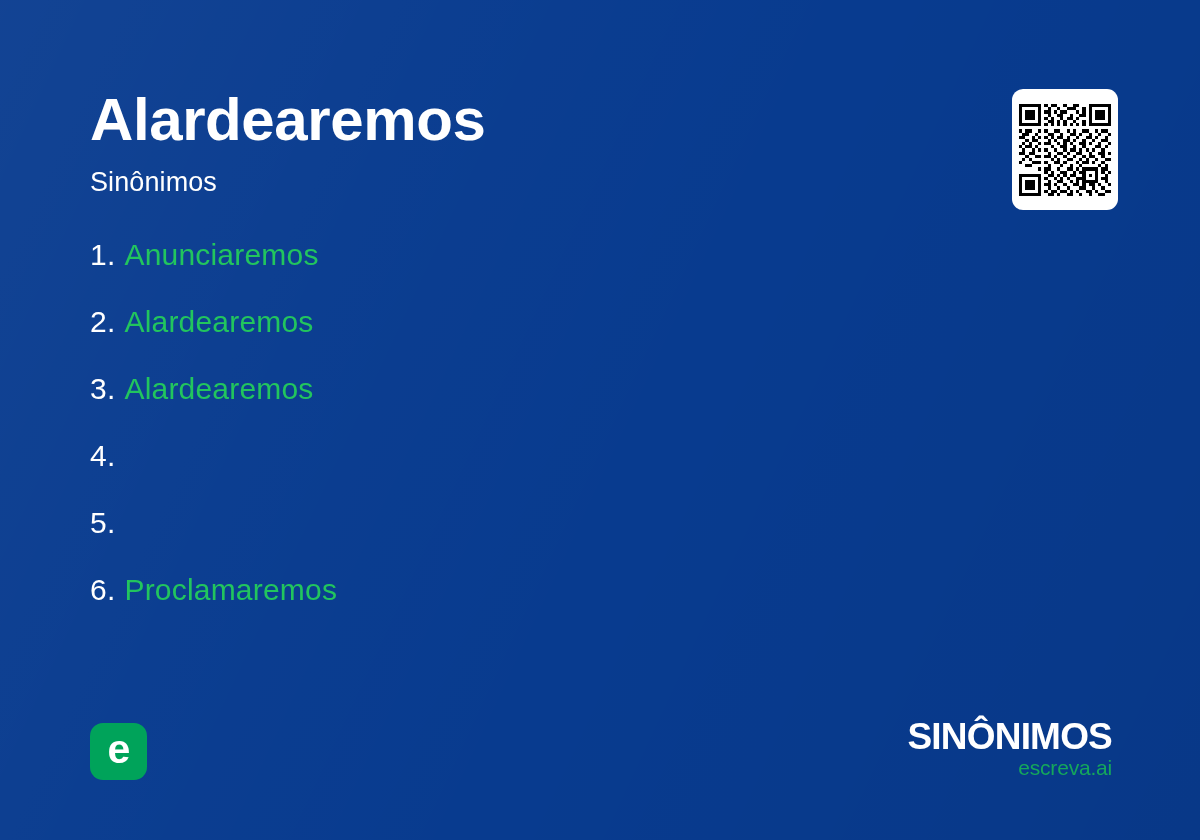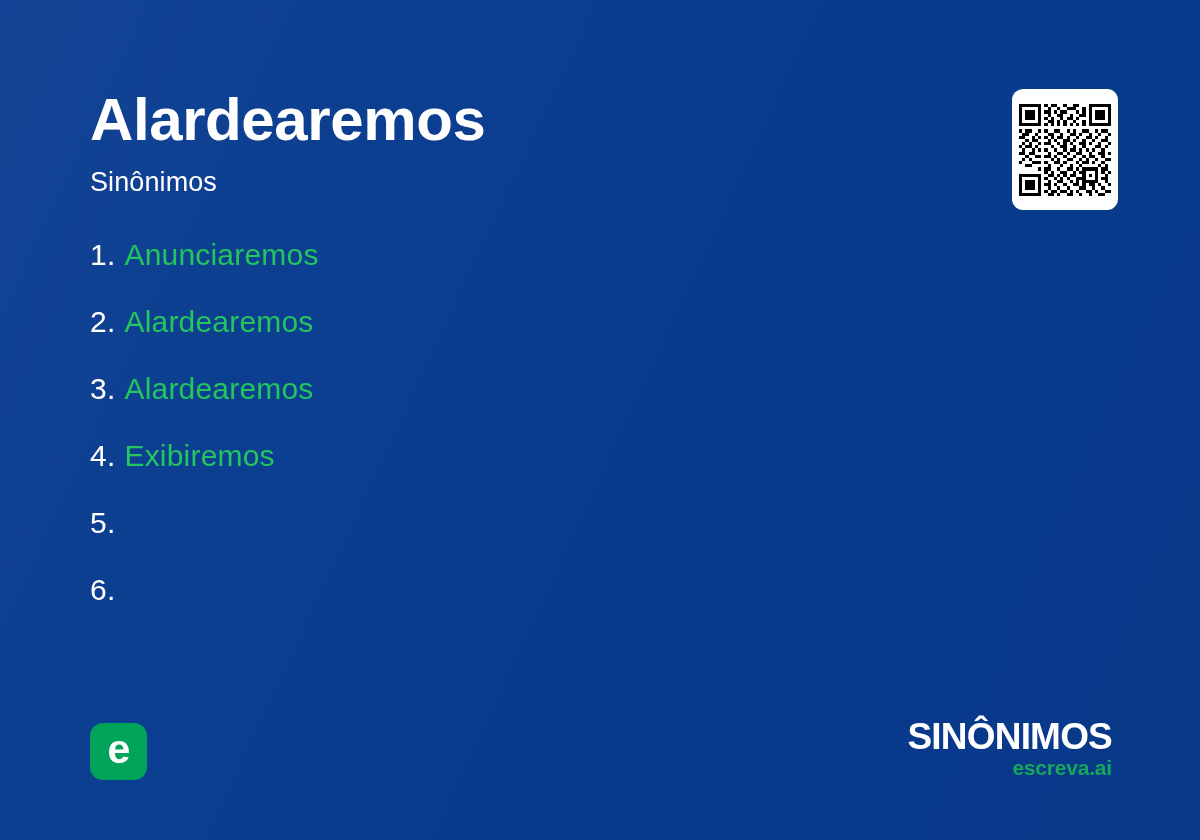--- a/index.html
+++ b/index.html
@@ -161,21 +161,21 @@
   .footer-logo-main {
     font-size: 37px;
     font-weight: 800;
     color: #ffffff;
     letter-spacing: -0.8px;
     display: block;
   }
 
   .footer-logo-sub {
     font-size: 21px;
-    font-weight: 700;
+    font-weight: 400;
     color: #15a75b;
     letter-spacing: -0.2px;
     display: block;
     margin-top: 2px;
   }
 </style>
 </head>
 <body>
 
 <div class="card">
@@ -193,27 +193,27 @@
       <li class="synonym-item">
         <span class="synonym-index">2.</span>
         <span class="synonym-word">Alardearemos</span>
       </li>
       <li class="synonym-item">
         <span class="synonym-index">3.</span>
         <span class="synonym-word">Alardearemos</span>
       </li>
       <li class="synonym-item">
         <span class="synonym-index">4.</span>
-        <span class="synonym-word">Exibiremos</span>
       </li>
       <li class="synonym-item">
         <span class="synonym-index">5.</span>
       </li>
       <li class="synonym-item">
         <span class="synonym-index">6.</span>
+        <span class="synonym-word">Proclamaremos</span>
       </li>
     </ul>
 
     <div class="qr-wrap">
       <svg viewBox="0 0 29 29" shape-rendering="crispEdges">
         <rect width="29" height="29" fill="#ffffff"></rect>
         <g fill="#000000">
 
           <rect x="0" y="0" width="7" height="1"></rect>
             <rect x="0" y="6" width="7" height="1"></rect>

